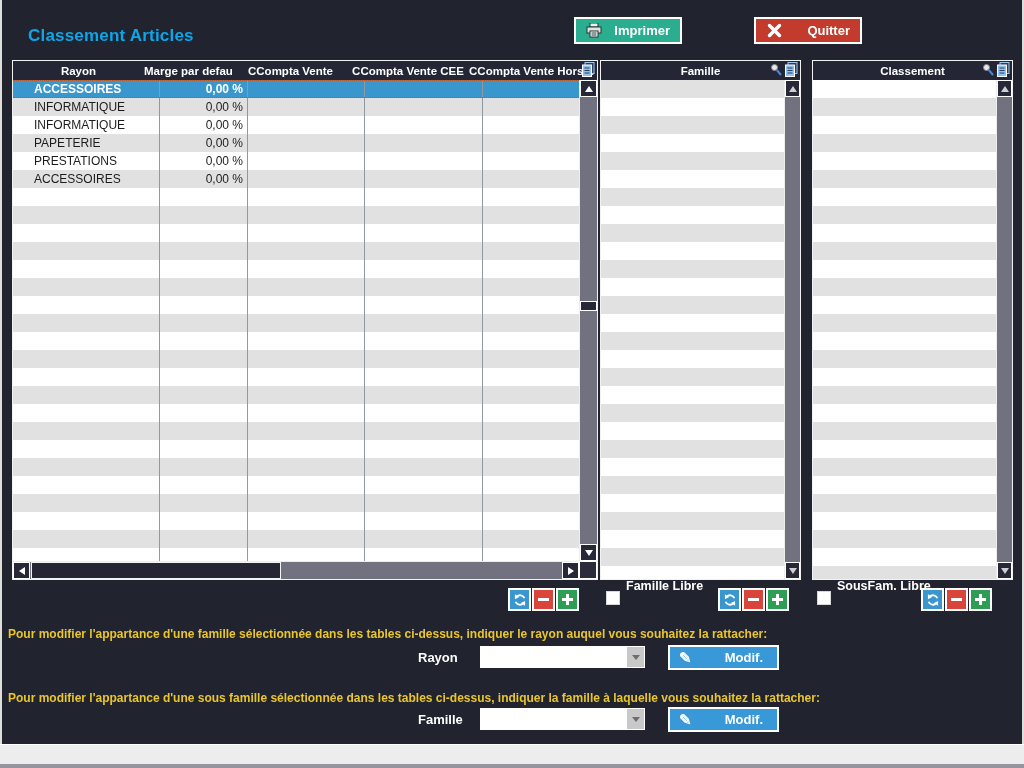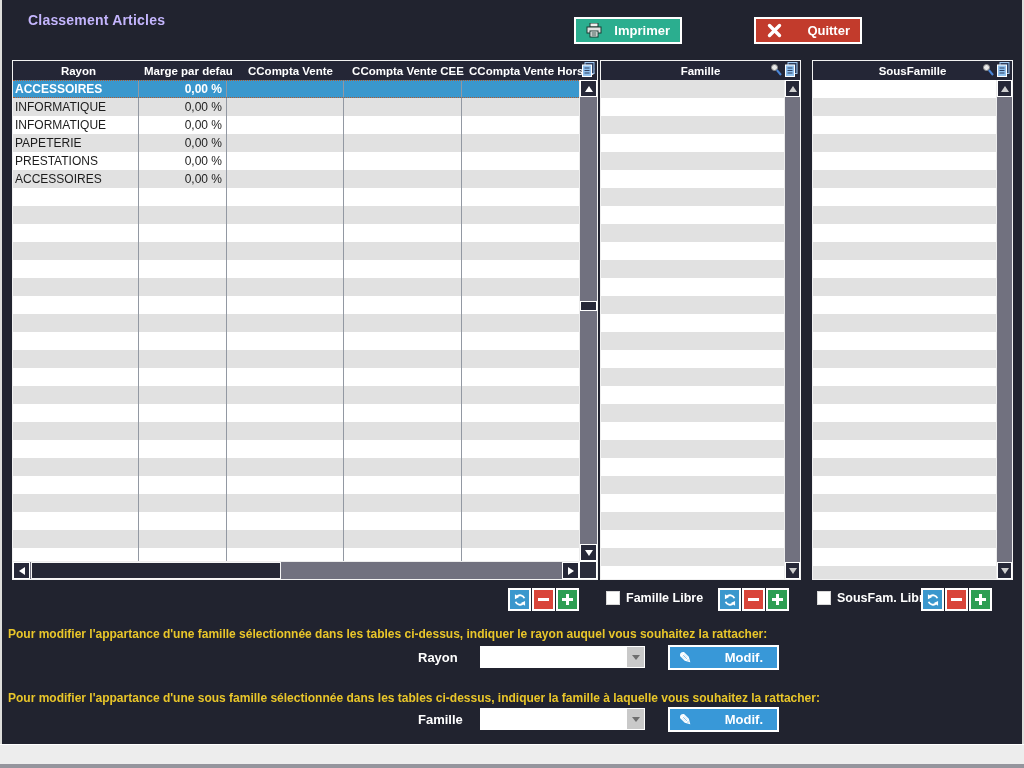--- a/index.html
+++ b/index.html
@@ -3,21 +3,21 @@
 <meta charset="utf-8">
 <style>
   * { margin:0; padding:0; box-sizing:border-box; font-family:"Liberation Sans", sans-serif; }
   html,body { width:1024px; height:768px; overflow:hidden; }
   body { position:relative; background:#21232f; }
 
   .edge { position:absolute; top:0; bottom:24px; width:2px; background:#dededb; z-index:5; }
   .edge.left { left:0; } .edge.right { right:0; }
 
   
-  .page-title { position:absolute; left:28px; top:12px; color:#c4b5fd; font-size:14px; font-weight:bold; letter-spacing:.2px; }
+  .page-title { position:absolute; left:28px; top:26px; color:#0ea5e9; font-size:17px; font-weight:bold; letter-spacing:.2px; }
   .top-btn { position:absolute; top:17px; width:108px; height:27px; border:2px solid #fff;
              display:flex; align-items:center; color:#fff; font-size:13px; font-weight:bold; cursor:pointer; }
   .btn-print { left:574px; background:#2bae8f; }
   .btn-quit  { left:754px; background:#c23b2c; }
   .top-btn .ic { width:24px; display:flex; justify-content:center; margin-left:6px; }
   .top-btn .lbl { flex:1; text-align:right; margin-right:10px; }
 
   
   .tbl { position:absolute; top:60px; background:#fff; border:1px solid #f2f2f2; }
   .tbl-rayon { left:12px;  width:586px; height:520px; }
@@ -33,21 +33,21 @@
 
   .tbody { position:absolute; top:19px; left:0; bottom:0; overflow:hidden; background:#fff; }
   .tbl-rayon .tbody { right:18px; bottom:18px; }
   .tbl-fam .tbody, .tbl-sfam .tbody { right:16px; }
 
   .trow { height:18px; display:flex; align-items:center; font-size:12px; color:#1c1c1c; background:#fff; }
   .trow.alt { background:#e1e1e1; }
   .trow.sel { background:#3a97cd; color:#fff; font-weight:bold; }
   .trow.sel.focus { border-top:1px dotted #b05a2e; border-bottom:1px dotted #b05a2e; }
   .tcell { height:100%; display:flex; align-items:center; overflow:hidden; white-space:nowrap; border-right:1px solid #9298a2; }
-  .c-rayon { width:126px; padding-left:2px; } .c-marge { width:88px; justify-content:flex-end; padding-right:4px; }
+  .c-rayon { width:147px; padding-left:21px; } .c-marge { width:88px; justify-content:flex-end; padding-right:4px; }
   .c-cv { width:117px; } .c-cee { width:118px; } .c-hors { flex:1; border-right:none; }
   .tbl-fam .trow, .tbl-sfam .trow { padding-left:4px; }
 
   
   .vsb { position:absolute; top:19px; right:0; width:18px; background:#71717f; border-left:1px solid #ededed; }
   .tbl-rayon .vsb { bottom:18px; } .tbl-fam .vsb, .tbl-sfam .vsb { bottom:0; width:16px; }
   .sb-btn { position:absolute; left:0; right:0; height:17px; background:#262838; border:1px solid #fff;
             display:flex; align-items:center; justify-content:center; cursor:pointer; }
   .sb-btn.top { top:0; } .sb-btn.bot { bottom:0; }
   .vthumb { position:absolute; left:0; right:0; top:46%; height:10px; background:#262838; border:1px solid #fff; cursor:grab; }
@@ -68,21 +68,21 @@
   
   .act { position:absolute; top:588px; width:23px; height:23px; border:2px solid #fff; display:flex;
          align-items:center; justify-content:center; cursor:pointer; }
   .act.refresh { background:#3a97cd; } .act.minus { background:#d9453a; } .act.plus { background:#2d9e53; }
   .g-minus { width:11px; height:3px; background:#fff; }
   .g-plus  { position:relative; width:11px; height:11px; }
   .g-plus::before { content:""; position:absolute; left:0; top:4px; width:11px; height:3px; background:#fff; }
   .g-plus::after  { content:""; position:absolute; left:4px; top:0; width:3px; height:11px; background:#fff; }
 
   .chk { position:absolute; top:591px; width:14px; height:14px; background:#fff; border:1px solid #d8d8d8; cursor:pointer; }
-  .chk-lbl { position:absolute; top:591px; color:#fff; font-size:12.5px; font-weight:bold; }
+  .chk-lbl { position:absolute; top:579px; color:#fff; font-size:12.5px; font-weight:bold; }
 
   
   .instr { position:absolute; left:8px; color:#e9c62a; font-size:12px; font-weight:bold; white-space:nowrap; }
   .fld-lbl { position:absolute; color:#fff; font-size:13px; font-weight:bold; }
   .combo { position:absolute; left:480px; width:165px; height:22px; background:#fff; border:1px solid #fff; }
   .combo input { position:absolute; inset:0; border:none; outline:none; font-size:12px; padding:0 4px; width:100%; height:100%; background:transparent; }
   .combo .drop { position:absolute; right:0; top:0; bottom:0; width:17px; background:#c9c9c9;
                  display:flex; align-items:center; justify-content:center; cursor:pointer; }
   .combo .drop .tri.down { border-top-color:#6e6e6e; border-left-width:4px; border-right-width:4px; border-top-width:5px; }
   .btn-modif { position:absolute; left:668px; width:111px; height:25px; background:#3898d8; border:2px solid #fff;
@@ -409,21 +409,21 @@
         <span class="tri gray up"></span>
       </div>
     <div class="sb-btn bot">
         <span class="tri gray down"></span>
       </div>
   </div>
 </div>
 
 <div class="tbl tbl-sfam">
   <div class="thead single">
-    <div class="hcell">SousFamille</div>
+    <div class="hcell">Classement</div>
     <div class="hicons">
       <span>
         <svg width="14" height="14" viewBox="0 0 14 14">
             <circle cx="5.5" cy="4.5" r="3" fill="#e8e8e8" stroke="#8a8a8a"></circle>
             <line x1="7.8" y1="7" x2="12" y2="12" stroke="#4a86d8" stroke-width="2"></line>
           </svg>
       </span>
       <span>
         <svg width="13" height="15" viewBox="0 0 13 15">
             <rect x="3" y="0.5" width="9" height="11" fill="#2c3e60" stroke="#9fc6ee"></rect>

